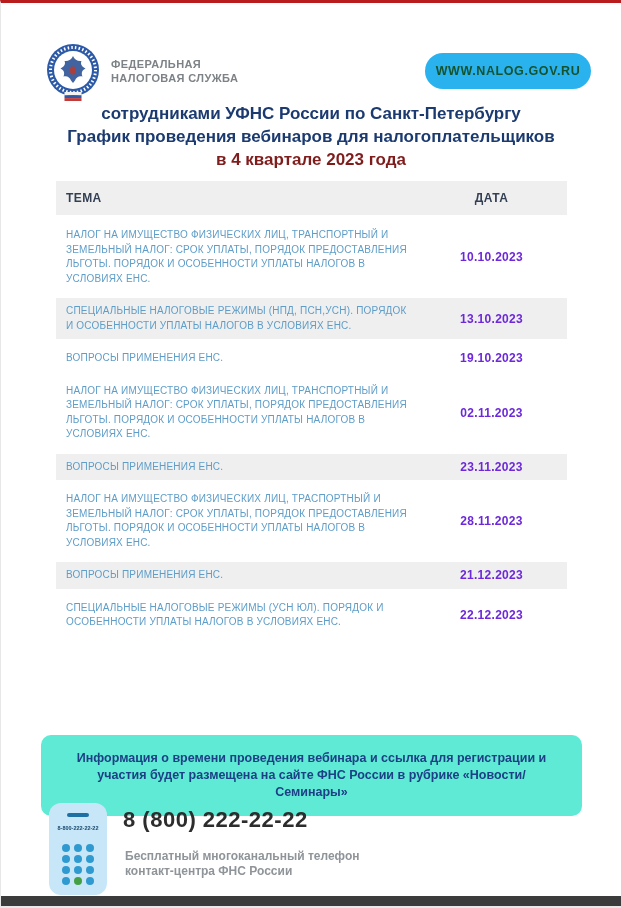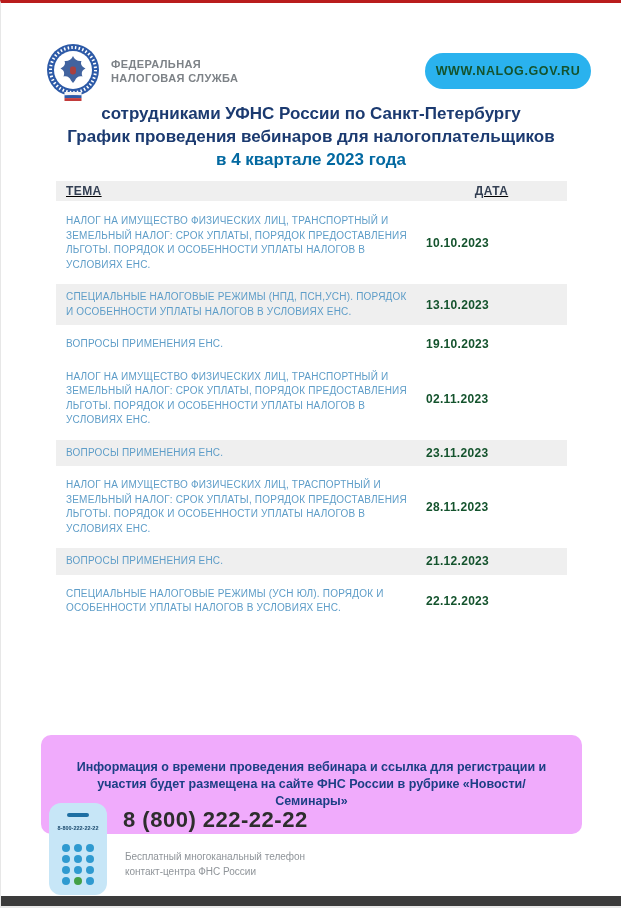--- a/index.html
+++ b/index.html
@@ -28,51 +28,51 @@
     width: 166px; height: 36px;
     background: #2ab2ee; border: none; border-radius: 18px;
     color: #14532d; font-family: "Liberation Sans", sans-serif;
     font-size: 12.5px; font-weight: 700; letter-spacing: .6px;
     cursor: pointer;
   }
 
   
   .title-block { position: absolute; top: 99px; left: 0; right: 0; text-align: center; }
   .title-line { font-size: 17px; font-weight: 700; color: #1b3a70; line-height: 23px; }
-  .title-line.red { color: #0369a1; }
+  .title-line.red { color: #7f1d1d; }
 
   
   .table { position: absolute; top: 178px; left: 55px; width: 511px; }
   .thead {
     display: flex; align-items: center;
     background: #efefef;
-    padding: 3px 10px; margin-bottom: 7px; text-decoration: underline;
+    padding: 10px 10px; margin-bottom: 7px;
   }
   .th-topic { width: 360px; font-size: 12px; font-weight: 700; color: #333f52; letter-spacing: .4px; }
   .th-date  { flex: 1; text-align: center; font-size: 12px; font-weight: 700; color: #333f52; letter-spacing: .4px; }
   .trow {
     display: flex; align-items: center;
     padding: 6px 10px; margin-bottom: 6px;
   }
   .trow.shaded { background: #efefef; }
   .topic {
     width: 360px; padding-right: 10px;
     font-size: 10px; font-weight: 400; color: #5e9dc8;
     line-height: 14.5px; letter-spacing: .2px;
   }
   .date {
-    flex: 1; text-align: left;
-    font-size: 12px; font-weight: 700; color: #14532d; letter-spacing: .3px;
+    flex: 1; text-align: center;
+    font-size: 12px; font-weight: 700; color: #6d28d9; letter-spacing: .3px;
   }
 
   
   .note-box {
     position: absolute; top: 732px; left: 40px; width: 541px;
-    background: #f0abfc; border-radius: 10px;
-    padding: 24px 34px;
+    background: #5eead4; border-radius: 10px;
+    padding: 15px 34px;
     text-align: center;
   }
   .note-text { font-size: 12.5px; font-weight: 700; color: #1c3f85; line-height: 17px; }
 
   
   .contact { position: absolute; top: 800px; left: 48px; right: 40px; height: 92px; }
   .phone-icon {
     position: absolute; left: 0; top: 0;
     width: 58px; height: 92px;
     background: #c7e6f7; border-radius: 12px;
@@ -91,21 +91,21 @@
     display: grid; grid-template-columns: repeat(3, 8px); gap: 3px 4px;
   }
   .keypad i { display: block; width: 8px; height: 8px; border-radius: 50%; background: #2f9ad0; }
   .keypad i.green { background: #43a047; }
   .phone-number {
     position: absolute; left: 74px; top: 4px;
     font-size: 22px; font-weight: 800; color: #2d2d2d; letter-spacing: .5px;
   }
   .phone-desc {
     position: absolute; left: 76px; top: 46px;
-    font-size: 10px; font-weight: 400; color: #8f9499; line-height: 15px;
+    font-size: 12px; font-weight: 700; color: #8f9499; line-height: 15px;
   }
 
   
   .footer-bar { position: absolute; left: 0; right: 0; top: 893px; height: 10px; background: #3b3b3b; }
   .footer-strip { position: absolute; left: 0; right: 0; top: 903px; height: 5px; background: #e9e9e9; }
 </style>
 </head>
 <body>
 
 <div class="page">

